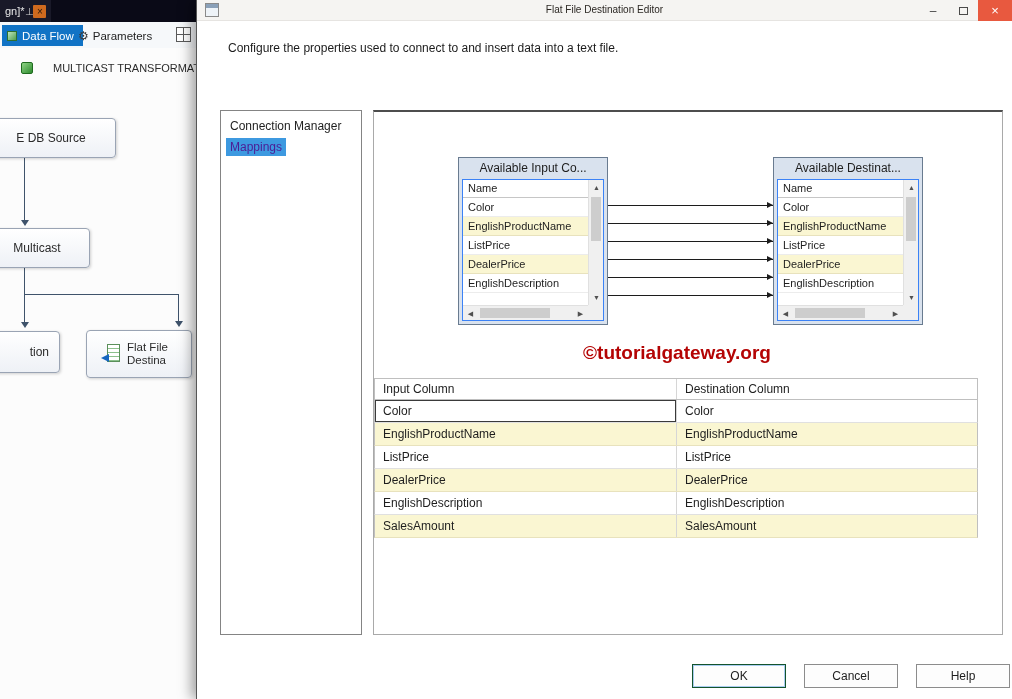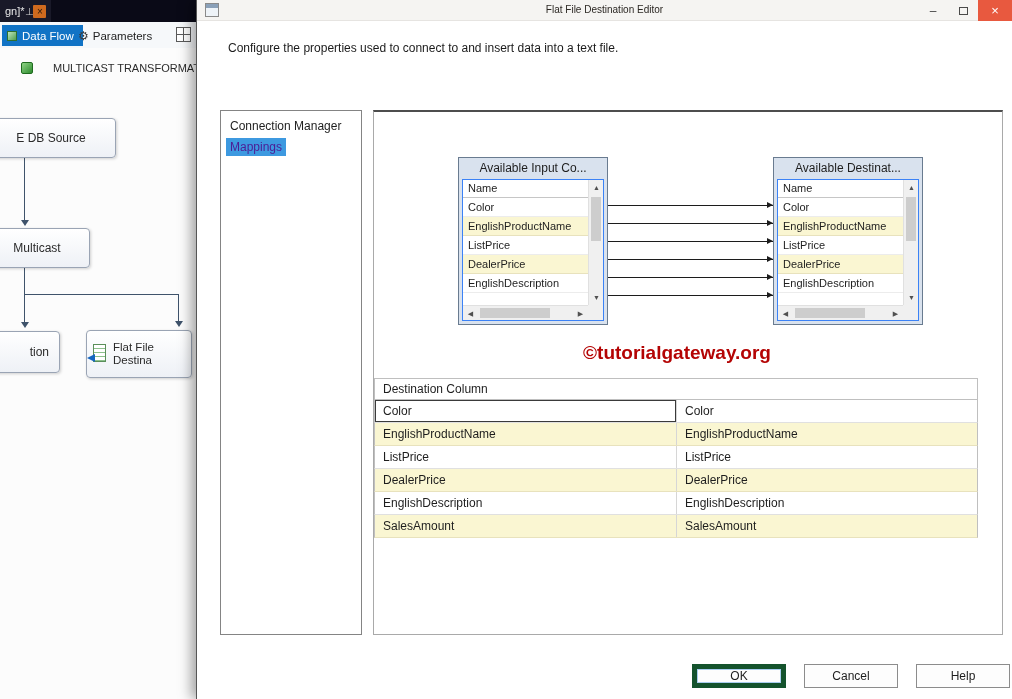--- a/index.html
+++ b/index.html
@@ -34,21 +34,21 @@
                       font-size:11px; color:#2b2b2b; white-space:nowrap; overflow:hidden; max-width:190px; }
   .mc-icon { flex:0 0 auto; width:12px; height:12px; border-radius:2px; border:1px solid #1f6b1f;
              background:linear-gradient(135deg,#8fd486,#2e8b2e); }
 
   .dbox { position:absolute; background:linear-gradient(#ffffff,#eef1f6); border:1px solid #9aa4b4;
           border-radius:4px; box-shadow:1px 1px 3px rgba(0,0,0,0.18); display:flex; align-items:center;
           justify-content:center; font-size:12px; color:#2b2b2b; }
   #box-source    { left:-14px; top:118px; width:130px; height:40px; }
   #box-multicast { left:-16px; top:228px; width:106px; height:40px; }
   #box-tion      { left:-46px; top:331px; width:106px; height:42px; justify-content:flex-end; padding-right:10px; }
-  #box-flatfile  { left:86px;  top:330px; width:106px; height:48px; justify-content:flex-start; padding-left:0; gap:6px; }
+  #box-flatfile  { left:86px;  top:330px; width:106px; height:48px; justify-content:center; padding-left:12px; gap:6px; }
   #box-flatfile .lbl { width:62px; font-size:11.5px; line-height:1.15; }
   .ff-icon { position:relative; width:20px; height:22px; flex:0 0 auto; }
   .ff-page { position:absolute; right:1px; top:1px; width:13px; height:18px; border:1px solid #5a8f5a;
              background:repeating-linear-gradient(#ffffff 0 3px, #8cc08c 3px 4px); }
   .ff-arrow { position:absolute; left:0; bottom:3px; width:0; height:0;
               border-top:4px solid transparent; border-bottom:4px solid transparent; border-right:8px solid #1565c0; }
 
   .cline { position:absolute; background:var(--connector); }
   .darr  { position:absolute; width:0; height:0;
            border-left:4px solid transparent; border-right:4px solid transparent; border-top:6px solid var(--connector); }
@@ -122,21 +122,21 @@
             border-bottom:1px solid #e0e0e0; background:#fff; }
   .mt-row.alt { background:var(--row-alt); border-bottom-color:#e8e2bd; }
   .mt-cell { padding-left:8px; font-size:12px; line-height:22px; white-space:nowrap; overflow:hidden; }
   .mt-cell.c1 { width:302px; border-right:1px solid #d6d6d6; }
   .mt-cell.c2 { flex:1; }
   .mt-cell.focus { box-shadow:inset 0 0 0 1px #3a3a3a; }
 
   .btn-row { position:absolute; left:495px; top:664px; display:flex; gap:18px; }
   .btn { width:94px; height:24px; background:#fdfdfd; border:1px solid #8c8c8c; font-size:12px;
          color:#1e1e1e; font-family:"Liberation Sans", sans-serif; display:flex; align-items:center; justify-content:center; }
-  .btn.default { border:5px solid #14532d; box-shadow:inset 0 0 0 1px #a9cdf0; }
+  .btn.default { border:1px solid #14532d; box-shadow:inset 0 0 0 1px #a9cdf0; }
 </style>
 </head>
 <body>
 
 <div class="screen">
 
   <div class="vs">
 
     <div class="vs-filebar">
       <div class="file-tab">
@@ -276,20 +276,21 @@
             <span class="sb-btn sb-right">▶</span>
           </div>
           <div class="sb-corner"></div>
         </div>
       </div>
 
       <div class="watermark">©tutorialgateway.org</div>
 
       <div class="mtable">
           <div class="mt-header">
+            <div class="mt-cell c1">Input Column</div>
             <div class="mt-cell c2">Destination Column</div>
           </div>
           <div class="mt-row">
             <div class="mt-cell c1 focus">Color</div>
             <div class="mt-cell c2">Color</div>
           </div>
           <div class="mt-row alt">
             <div class="mt-cell c1">EnglishProductName</div>
             <div class="mt-cell c2">EnglishProductName</div>
           </div>

